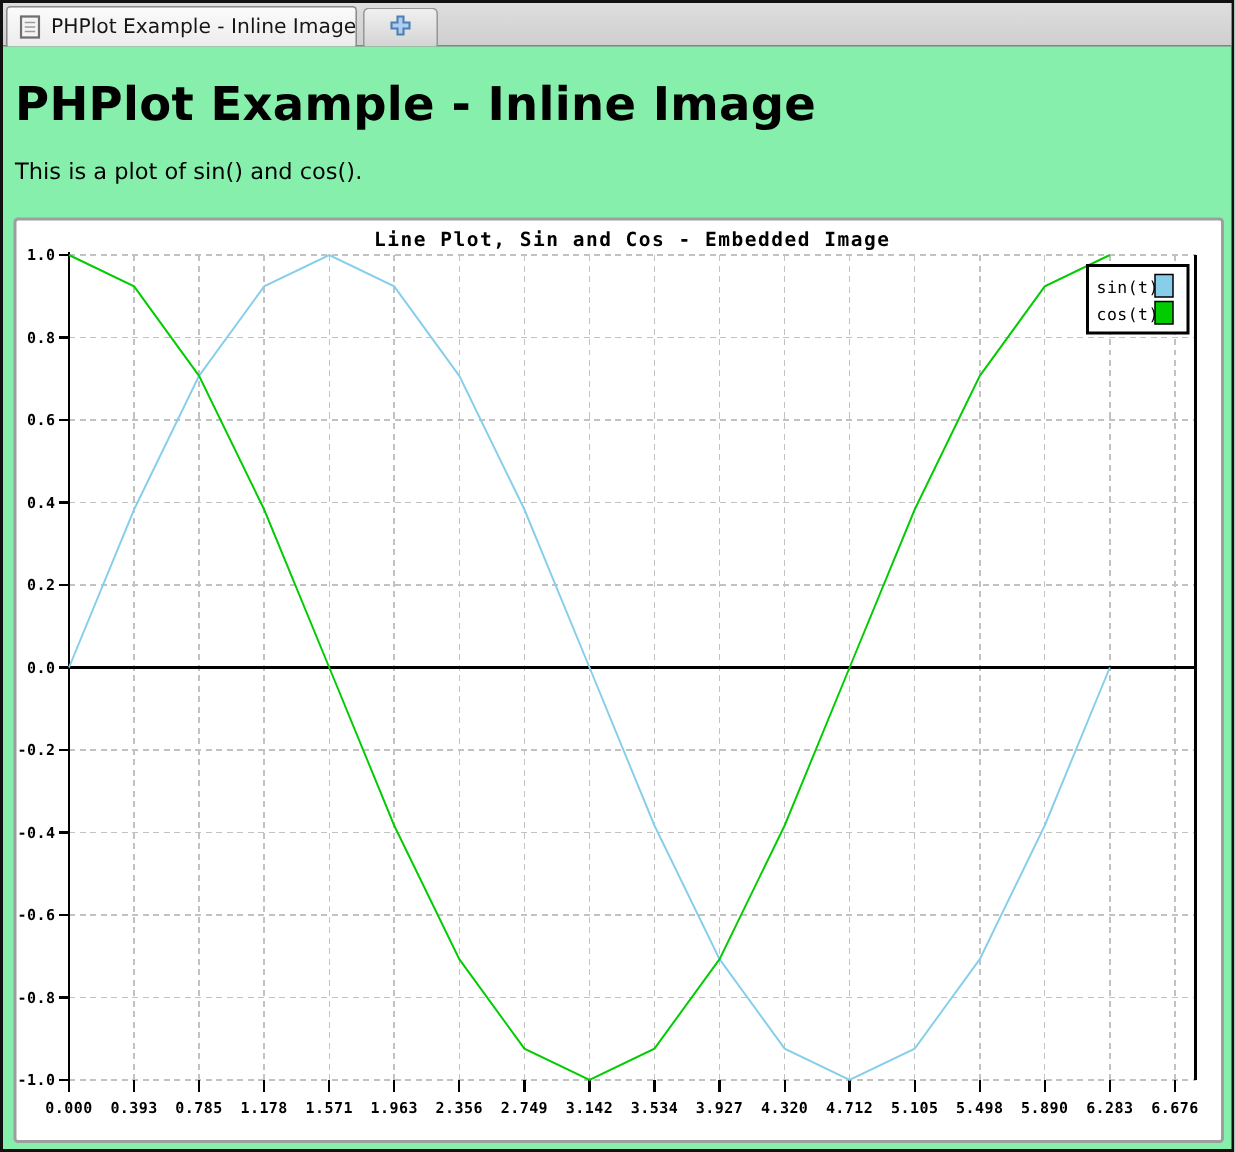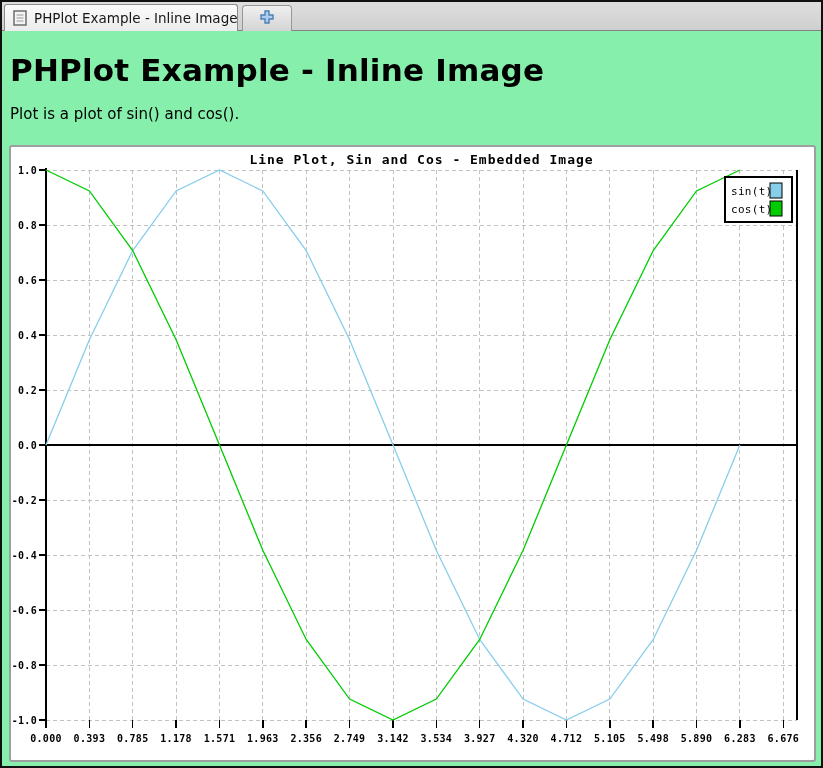--- a/index.html
+++ b/index.html
@@ -89,21 +89,21 @@
       <span>
         <svg width="16" height="16" viewBox="0 0 16 16">
           <path d="M6 2 h4 v4 h4 v4 h-4 v4 h-4 v-4 h-4 v-4 h4 z" fill="#a9c9e9" stroke="#49760c" stroke-width="0"></path>
           <path d="M6 2 h4 v4 h4 v4 h-4 v4 h-4 v-4 h-4 v-4 h4 z" fill="#aecdf0" stroke="#4d7fb5" stroke-width="1.4"></path>
         </svg>
       </span>
     </div>
   </div>
 
   <h1>PHPlot Example - Inline Image</h1>
-  <p class="intro">Plot is a plot of sin() and cos().</p>
+  <p class="intro">This is a plot of sin() and cos().</p>
 
   <div class="chartbox">
     <svg id="chart" width="803" height="613" viewBox="0 0 803 613">
         <text x="410.5" y="17" text-anchor="middle" font-size="13" font-weight="bold" letter-spacing="1" fill="#000">Line Plot, Sin and Cos - Embedded Image</text>
         <line x1="35" y1="23" x2="786" y2="23" stroke="#c2c2c2" stroke-width="1" stroke-dasharray="4,3" shape-rendering="crispEdges"></line>
         <line x1="35" y1="78" x2="786" y2="78" stroke="#c2c2c2" stroke-width="1" stroke-dasharray="4,3" shape-rendering="crispEdges"></line>
         <line x1="35" y1="133" x2="786" y2="133" stroke="#c2c2c2" stroke-width="1" stroke-dasharray="4,3" shape-rendering="crispEdges"></line>
         <line x1="35" y1="188" x2="786" y2="188" stroke="#c2c2c2" stroke-width="1" stroke-dasharray="4,3" shape-rendering="crispEdges"></line>
         <line x1="35" y1="243" x2="786" y2="243" stroke="#c2c2c2" stroke-width="1" stroke-dasharray="4,3" shape-rendering="crispEdges"></line>
         <line x1="35" y1="353" x2="786" y2="353" stroke="#c2c2c2" stroke-width="1" stroke-dasharray="4,3" shape-rendering="crispEdges"></line>

